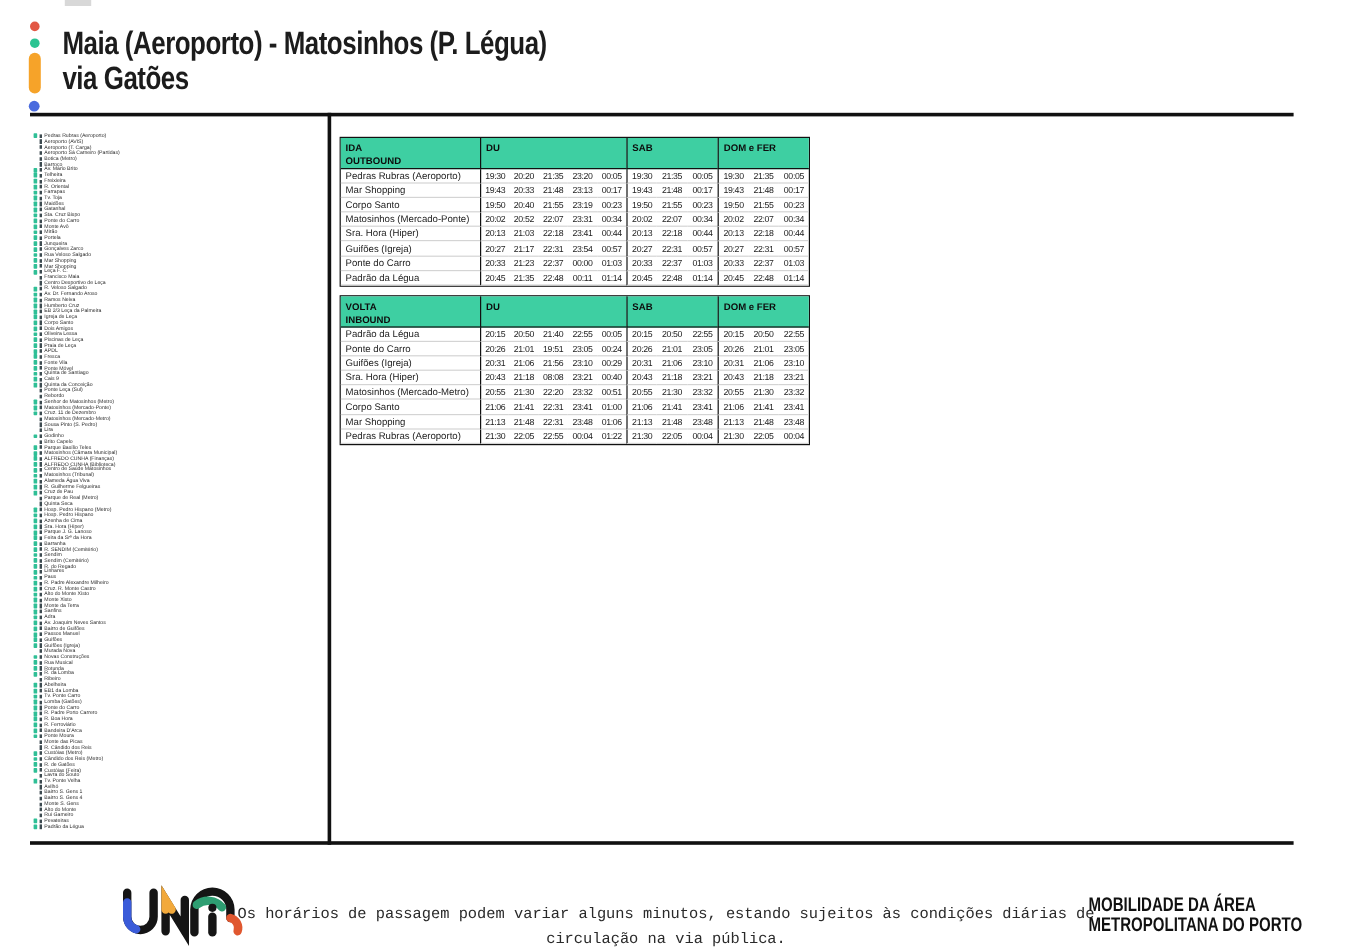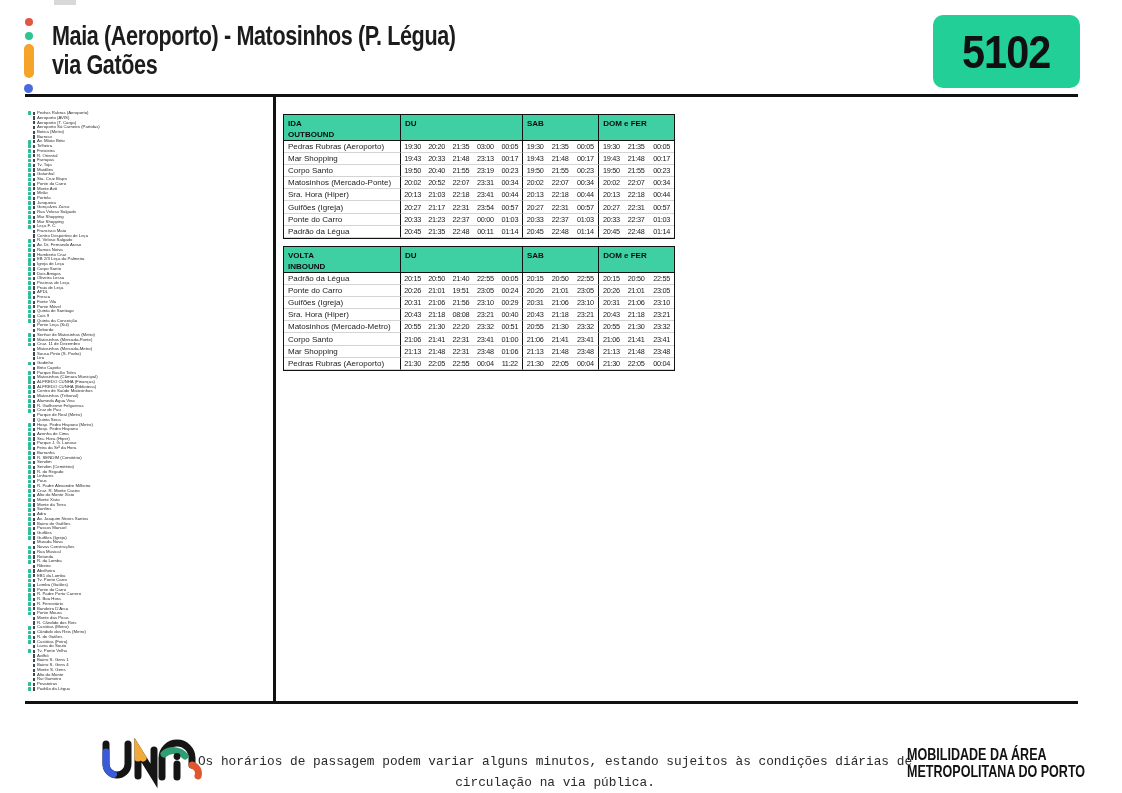--- a/index.html
+++ b/index.html
@@ -64,23 +64,20 @@
   <div class="dots">
     <span class="dot dot-red" style="background: rgb(226, 87, 68);"></span>
     <span class="dot dot-green" style="background: rgb(43, 196, 146);"></span>
     <span class="dot dot-orange" style="background: rgb(246, 163, 41);"></span>
     <span class="dot dot-blue" style="background: rgb(74, 107, 222);"></span>
   </div>
   <div class="titles">
     <div class="title-line">Maia (Aeroporto) - Matosinhos (P. Légua)</div>
     <div class="title-line">via Gatões</div>
   </div>
-  <div class="badge" style="background: rgb(34, 207, 150);">
-    <span>5102</span>
-  </div>
 
   <div class="rule rule-top"></div>
   <div class="rule vline"></div>
   <div class="rule rule-bottom"></div>
 
   <div class="stops">
       <div class="stop-row">
         <span class="acc" style="background: rgb(47, 191, 150);"></span>
         <span class="sico"></span>
         <span class="sname">Pedras Rubras (Aeroporto)</span>
@@ -702,21 +699,21 @@
         <div>IDA</div>
         <div>OUTBOUND</div>
       </div>
       <div class="th th-group" style="grid-column: 2 / span 5; background: rgb(62, 207, 162);">DU</div>
       <div class="th th-group" style="grid-column: 7 / span 3; background: rgb(62, 207, 162);">SAB</div>
       <div class="th th-group" style="grid-column: 10 / span 3; background: rgb(62, 207, 162);">DOM e FER</div>
       <div class="cell cell-name">Pedras Rubras (Aeroporto)</div>
       <div class="cell cell-time g-start">19:30</div>
       <div class="cell cell-time">20:20</div>
       <div class="cell cell-time">21:35</div>
-      <div class="cell cell-time">03:00</div>
+      <div class="cell cell-time">23:20</div>
       <div class="cell cell-time">00:05</div>
       <div class="cell cell-time g-start">19:30</div>
       <div class="cell cell-time">21:35</div>
       <div class="cell cell-time">00:05</div>
       <div class="cell cell-time g-start">19:30</div>
       <div class="cell cell-time">21:35</div>
       <div class="cell cell-time">00:05</div>
       <div class="cell cell-name">Mar Shopping</div>
       <div class="cell cell-time g-start">19:43</div>
       <div class="cell cell-time">20:33</div>
@@ -892,21 +889,21 @@
       <div class="cell cell-time">21:48</div>
       <div class="cell cell-time">23:48</div>
       <div class="cell cell-time g-start">21:13</div>
       <div class="cell cell-time">21:48</div>
       <div class="cell cell-time">23:48</div>
       <div class="cell cell-name">Pedras Rubras (Aeroporto)</div>
       <div class="cell cell-time g-start">21:30</div>
       <div class="cell cell-time">22:05</div>
       <div class="cell cell-time">22:55</div>
       <div class="cell cell-time">00:04</div>
-      <div class="cell cell-time">11:22</div>
+      <div class="cell cell-time">01:22</div>
       <div class="cell cell-time g-start">21:30</div>
       <div class="cell cell-time">22:05</div>
       <div class="cell cell-time">00:04</div>
       <div class="cell cell-time g-start">21:30</div>
       <div class="cell cell-time">22:05</div>
       <div class="cell cell-time">00:04</div>
     </div>
 
   <svg class="logo" width="122" height="62" viewBox="0 0 122 62">
     <g fill="none" stroke-linecap="round" stroke-width="7">

